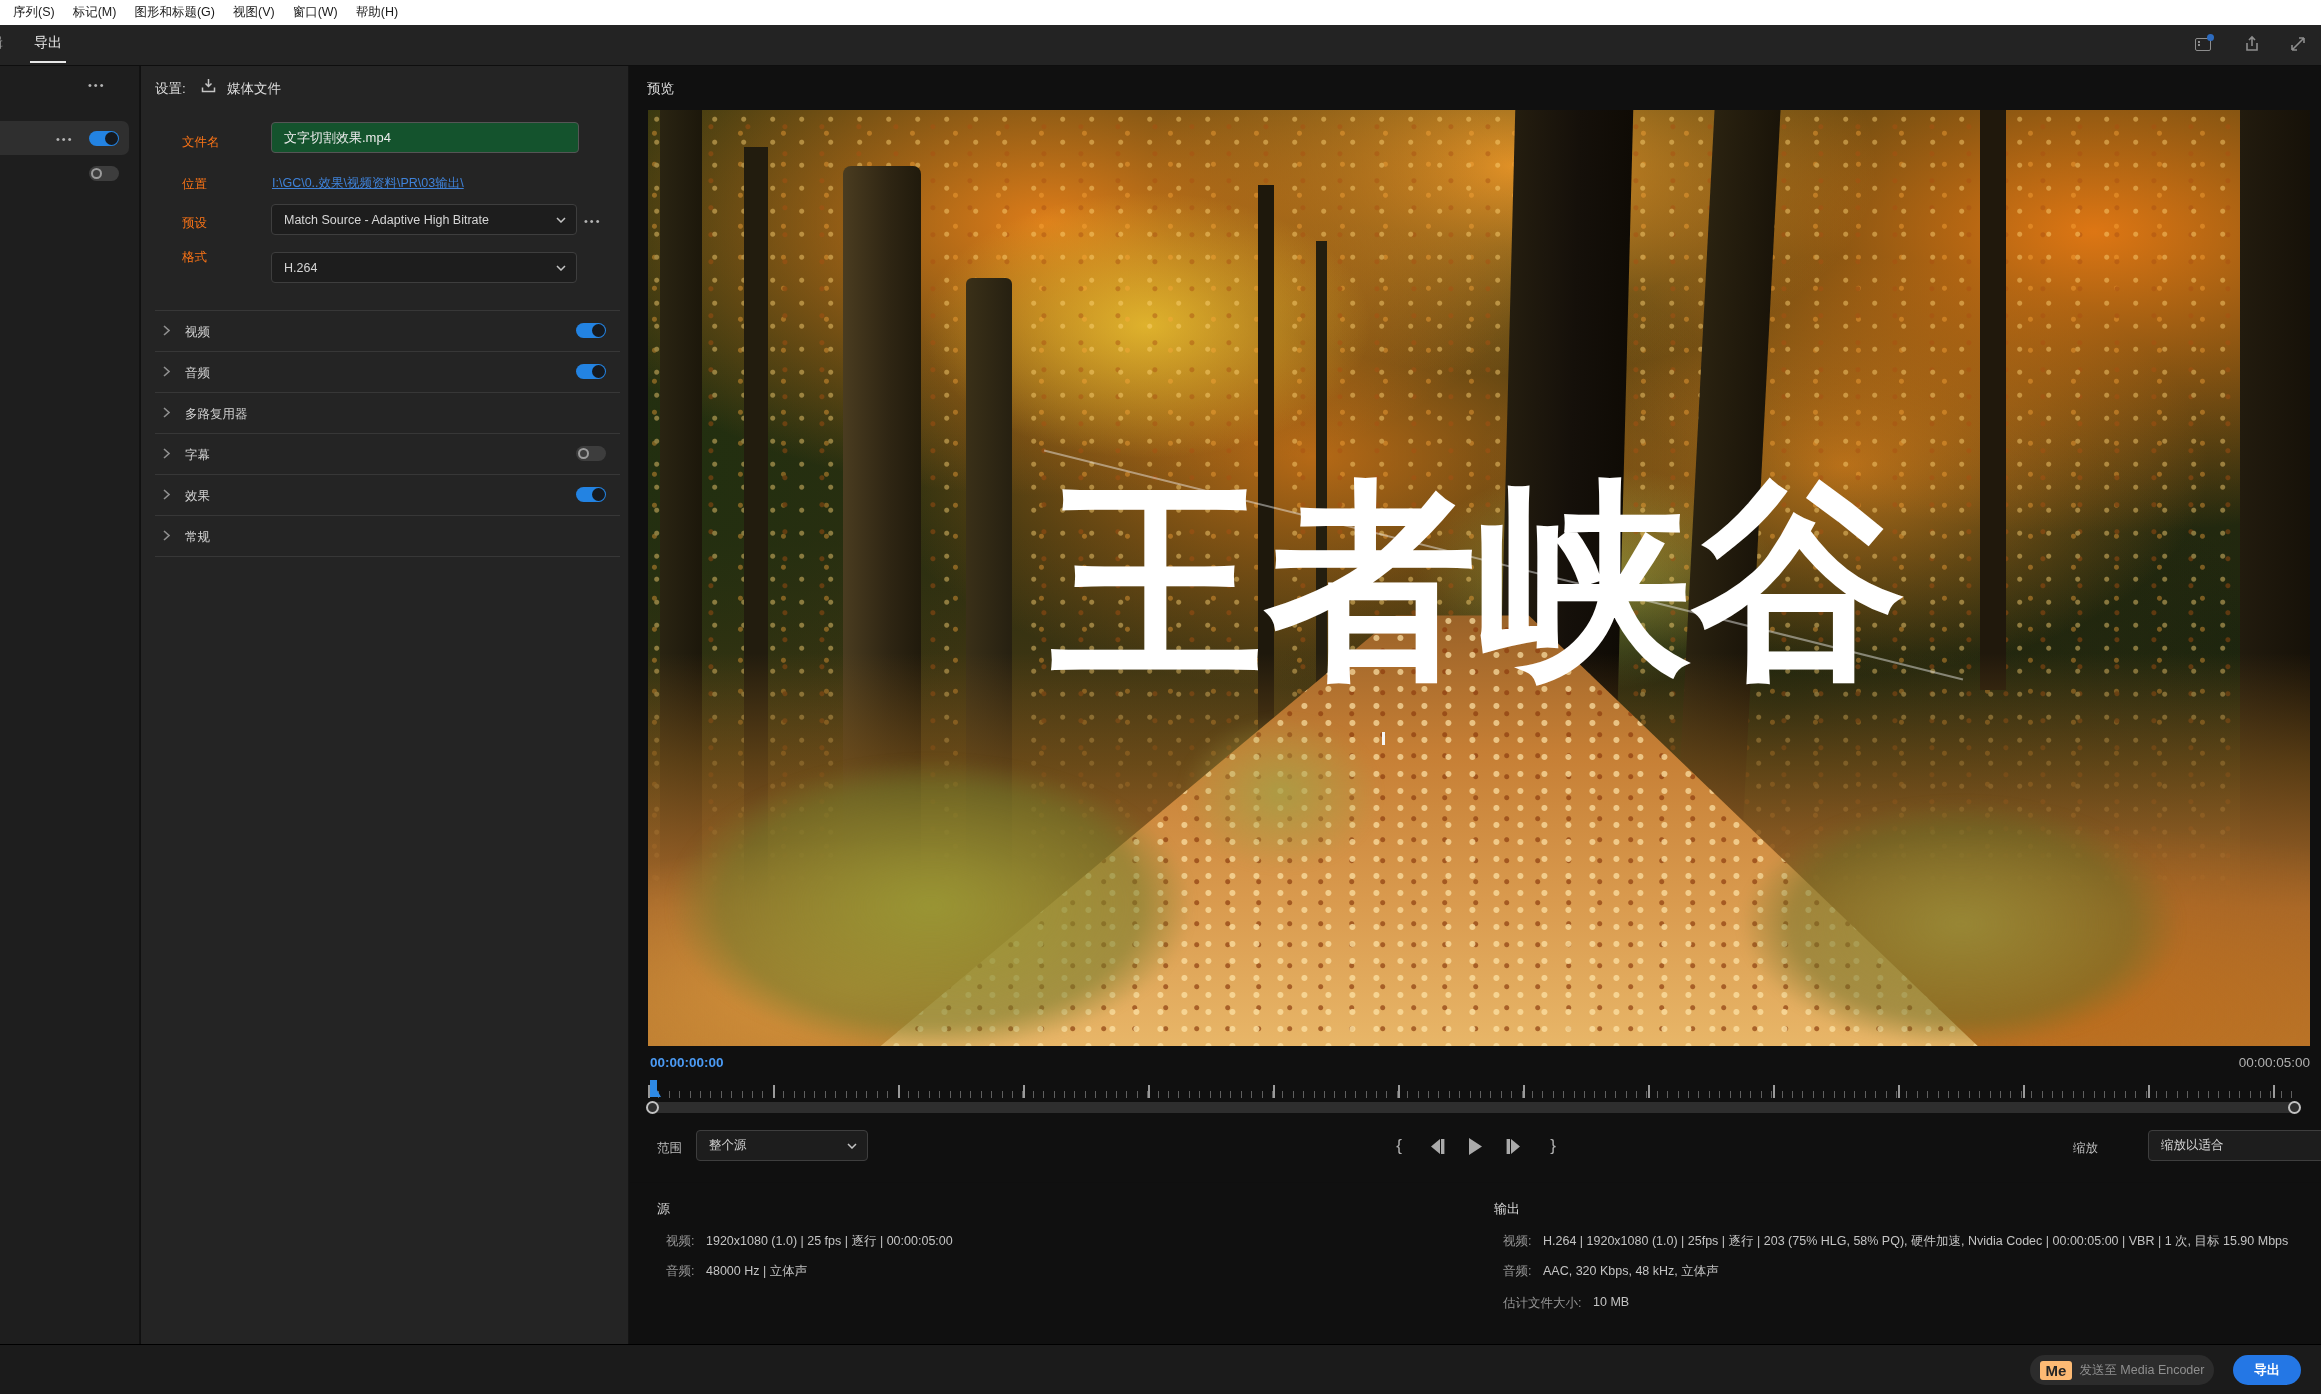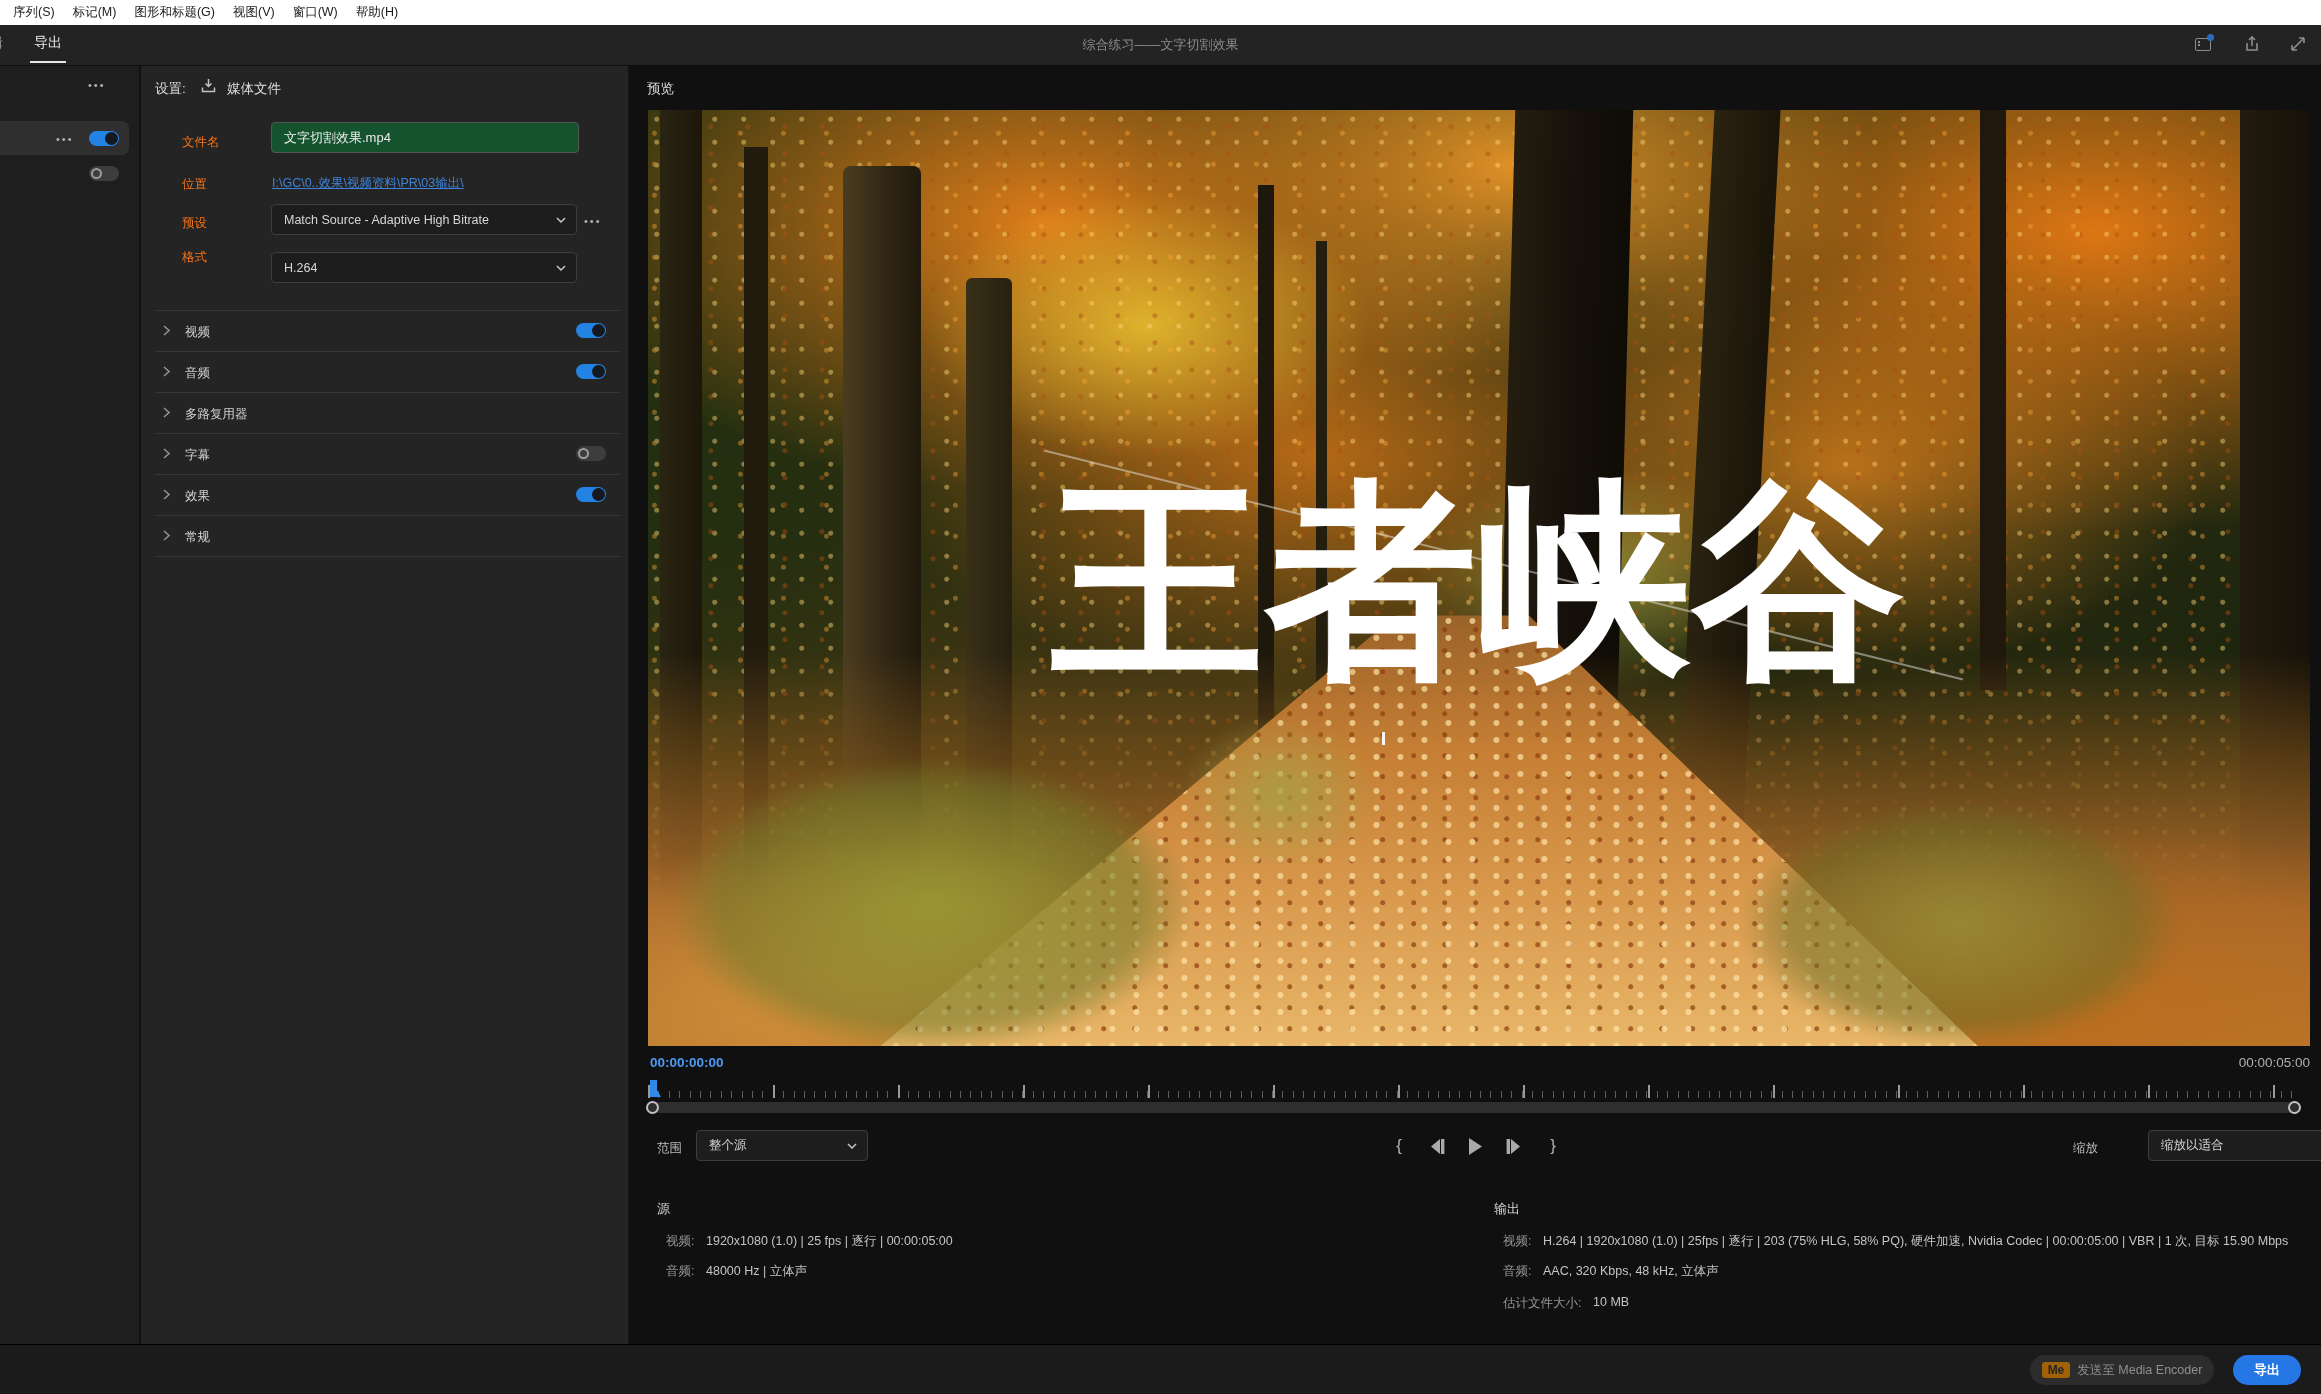--- a/index.html
+++ b/index.html
@@ -164,41 +164,40 @@
   #out-audio-label{left:1503px;top:1263px;}
   #out-audio-value{left:1543px;top:1263px;}
   #out-size-label{left:1503px;top:1295px;}
   #out-size-value{left:1593px;top:1295px;}
 
   
   #footer{left:0;top:1344px;width:2321px;height:50px;background:#1b1b1b;border-top:1px solid #000;box-sizing:border-box;}
   #send-btn{position:absolute;left:2030px;top:10px;width:184px;height:30px;background:#2c2c2c;border:none;
             border-radius:15px;color:#8f8f8f;font-size:12.5px;display:flex;align-items:center;justify-content:center;
             gap:7px;cursor:pointer;font-family:inherit;}
-  #me-badge{background:#a16207;color:#252525;font-size:12px;font-weight:bold;border-radius:3px;padding:2px 6px;line-height:1;}
+  #me-badge{background:#fdba74;color:#252525;font-size:15px;font-weight:bold;border-radius:3px;padding:2px 6px;line-height:1;}
   #export-btn{position:absolute;left:2233px;top:10px;width:68px;height:30px;background:#2477e5;border:none;
               border-radius:15px;color:#fff;font-size:13px;font-weight:bold;cursor:pointer;font-family:inherit;}
   svg{display:block;}
 </style>
 </head>
 <body>
 
 <div id="menubar" class="abs">
   <span class="menu-item">序列(S)</span>
   <span class="menu-item">标记(M)</span>
   <span class="menu-item">图形和标题(G)</span>
   <span class="menu-item">视图(V)</span>
   <span class="menu-item">窗口(W)</span>
   <span class="menu-item">帮助(H)</span>
 </div>
 
 <div id="titlebar" class="abs">
   <div id="clipped-tab" class="abs"><span>辑</span></div>
   <div id="tab-export" class="abs">导出</div>
-  <div id="window-title" class="abs">综合练习——文字切割效果</div>
   <div id="workspace-icon" class="abs tb-icon">
     <span class="wbox"></span>
     <span class="wdot"></span>
     <span class="bdot"></span>
   </div>
   <div id="share-icon" class="abs tb-icon">
     <svg width="18" height="18" viewBox="0 0 18 18">
         <path d="M4 8 v7 h10 v-7" fill="none" stroke="#8d8d8d" stroke-width="1.6"></path>
         <path d="M9 11 V2 M6 5 l3-3 3 3" fill="none" stroke="#8d8d8d" stroke-width="1.6"></path>
       </svg>

